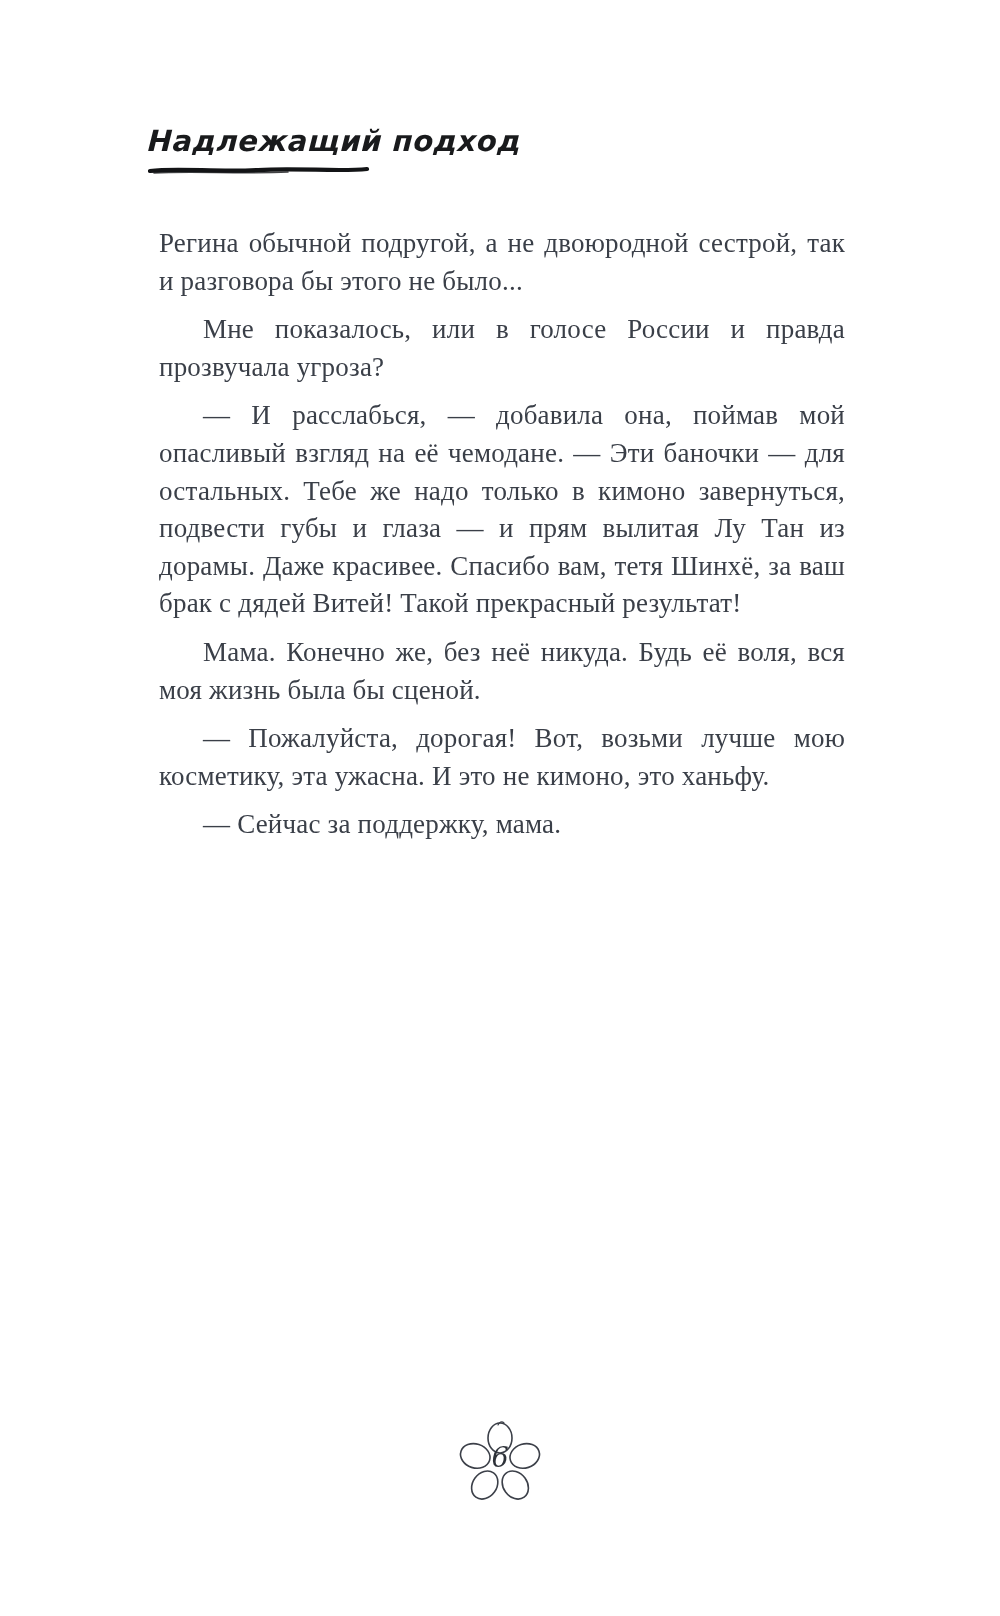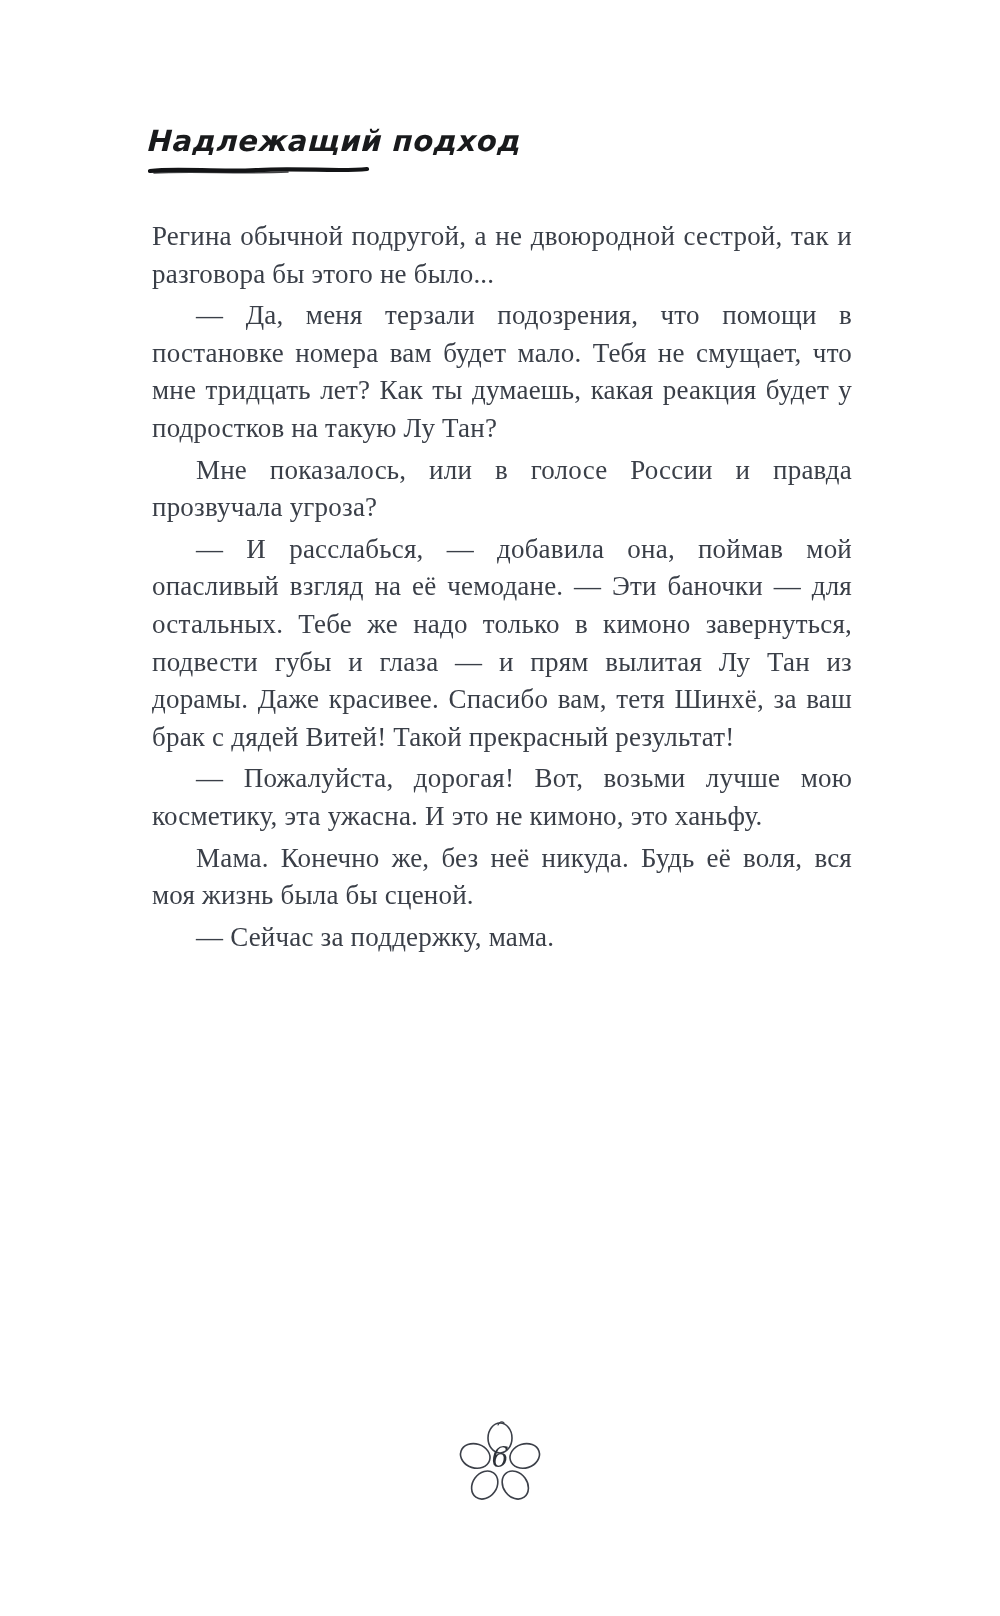--- a/index.html
+++ b/index.html
@@ -43,21 +43,21 @@
     position: absolute;
     left: 148px;
     top: 214px;
     width: 708px;
     font-size: 27px;
     line-height: 37.6px;
     text-align: justify;
     letter-spacing: 0.2px;
   }
   .para {
-    margin: 4px;
+    margin: 11px;
     padding: 0;
   }
   .para.indent {
     text-indent: 44px;
   }
 
   
   .page-footer {
     position: absolute;
     left: 0;
@@ -96,25 +96,24 @@
   <header class="page-header">
     <div class="header-title">Надлежащий подход</div>
     <svg class="header-underline" width="222" height="12" viewBox="0 0 222 12">
       <path d="M2 7 C 30 3.5, 70 8.5, 110 6 C 150 3.5, 190 8, 219 5" stroke="#131416" stroke-width="4.2" fill="none" stroke-linecap="round"></path>
       <path d="M6 9 C 40 6.5, 90 10, 140 8" stroke="#131416" stroke-width="1.6" fill="none" stroke-linecap="round" opacity="0.8"></path>
     </svg>
   </header>
 
   <main class="text-block" id="paragraphs">
       <p class="para">Регина обычной подругой, а не двоюродной сестрой, так и разговора бы этого не было...</p>
-      <p class="para indent">— Да, меня терзали подозрения, что помощи в постановке номера вам будет мало. Тебя не смущает, что мне тридцать лет? Как ты думаешь, какая реакция будет у подростков на такую Лу Тан?</p>
       <p class="para indent">Мне показалось, или в голосе России и правда прозвучала угроза?</p>
       <p class="para indent">— И расслабься, — добавила она, поймав мой опасливый взгляд на её чемодане. — Эти баночки — для остальных. Тебе же надо только в кимоно завернуться, подвести губы и глаза — и прям вылитая Лу Тан из дорамы. Даже красивее. Спасибо вам, тетя Шинхё, за ваш брак с дядей Витей! Такой прекрасный результат!</p>
+      <p class="para indent">Мама. Конечно же, без неё никуда. Будь её воля, вся моя жизнь была бы сценой.</p>
       <p class="para indent">— Пожалуйста, дорогая! Вот, возьми лучше мою косметику, эта ужасна. И это не кимоно, это ханьфу.</p>
-      <p class="para indent">Мама. Конечно же, без неё никуда. Будь её воля, вся моя жизнь была бы сценой.</p>
       <p class="para indent">— Сейчас за поддержку, мама.</p>
     </main>
 
   <footer class="page-footer">
     <div class="ornament">
       <svg width="92" height="92" viewBox="0 0 92 92">
         <g fill="none" stroke="#3c4049" stroke-width="1.6" stroke-linecap="round">
           <ellipse cx="46" cy="20" rx="12" ry="15" transform="rotate(0 46 46)"></ellipse>
           <ellipse cx="46" cy="20" rx="12" ry="15" transform="rotate(72 46 46)"></ellipse>
           <ellipse cx="46" cy="20" rx="12" ry="15" transform="rotate(144 46 46)"></ellipse>

